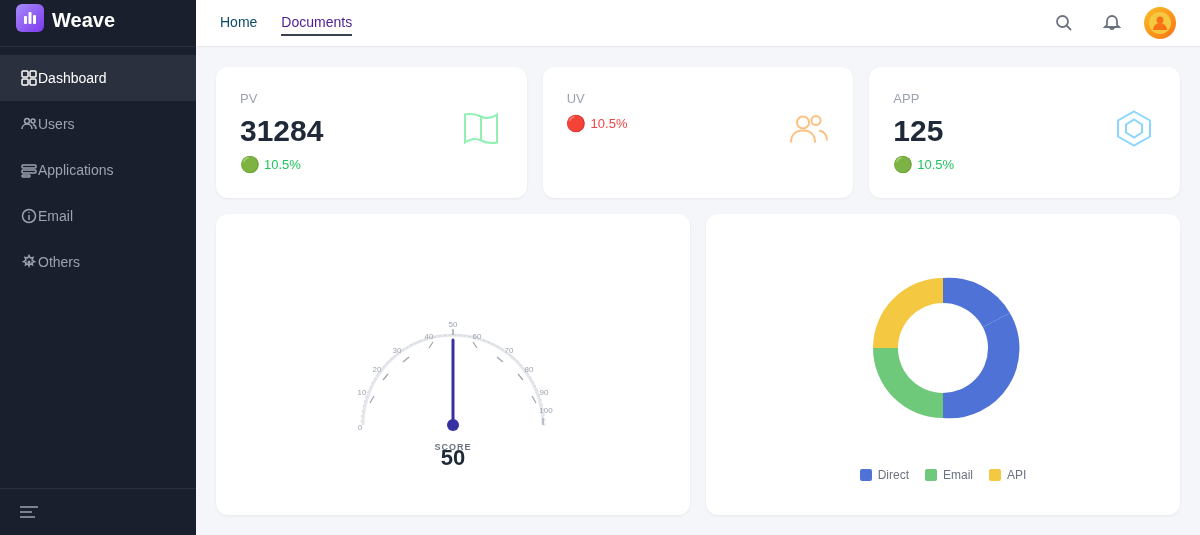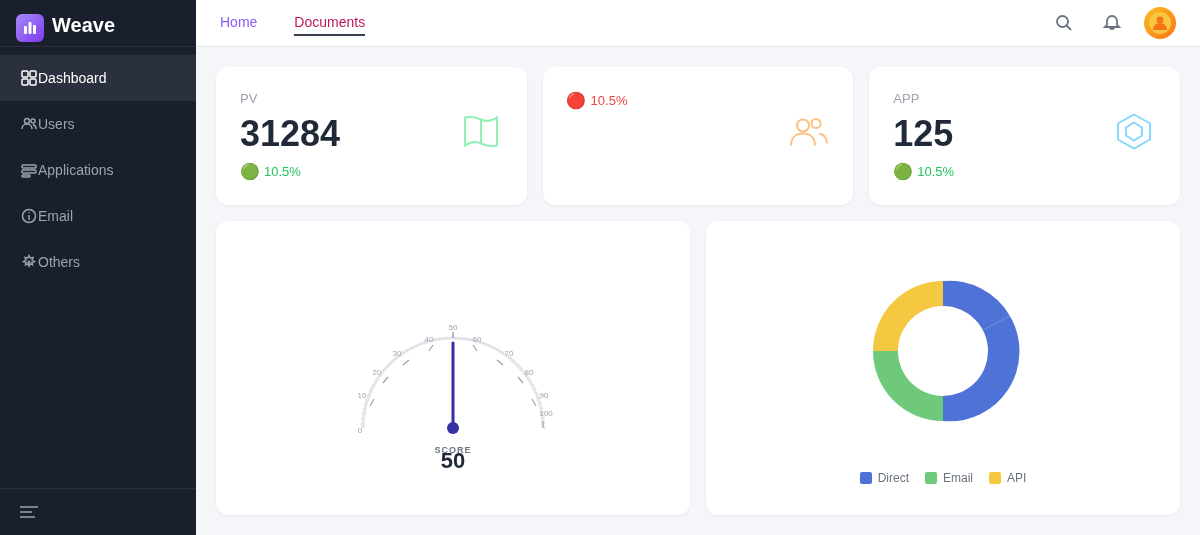--- a/index.html
+++ b/index.html
@@ -10,21 +10,21 @@
       width: 196px;
       background: #1a1f2e;
       color: #fff;
       display: flex;
       flex-direction: column;
       flex-shrink: 0;
       height: 535px;
     }
     .sidebar-logo {
       display: flex;
-      align-items: flex-start;
+      align-items: flex-end;
       gap: 8px;
       padding: 14px 16px;
       font-size: 20px;
       font-weight: 700;
       color: #fff;
       border-bottom: 1px solid rgba(255,255,255,0.08);
       height: 47px;
     }
     .logo-icon {
       width: 28px; height: 28px;
@@ -65,29 +65,28 @@
       align-items: center;
       padding: 0 24px;
       height: 47px;
       border-bottom: 1px solid #e5e7eb;
       gap: 24px;
     }
     .header-nav { display: flex; gap: 24px; flex: 1; }
     .header-link {
       font-size: 14px;
       font-weight: 500;
-      color: #8b5cf6;
+      color: #0c4a6e;
       cursor: pointer;
       padding: 4px 0;
       text-decoration: none;
     }
     .header-link.active {
-      color: #be185d;
+      color: #4c1d95;
       border-bottom: 2px solid #374151;
-      margin-left: 13px;
     }
     .header-actions { display: flex; align-items: center; gap: 16px; }
     .header-icon {
       width: 32px; height: 32px;
       display: flex; align-items: center; justify-content: center;
       cursor: pointer;
       color: #6b7280;
       font-size: 18px;
     }
     .avatar {
@@ -121,21 +120,21 @@
       background: #fff;
       border-radius: 12px;
       padding: 24px;
       display: flex;
       flex-direction: column;
       gap: 8px;
       position: relative;
       box-shadow: 0 1px 3px rgba(0,0,0,0.06);
     }
     .stat-label { font-size: 13px; color: #9ca3af; font-weight: 500; }
-    .stat-value { font-size: 36px; font-weight: 700; color: #1f2937; line-height: 1.1; }
+    .stat-value { font-size: 30px; font-weight: 700; color: #1f2937; line-height: 1.1; }
     .stat-icon {
       position: absolute;
       right: 24px;
       top: 50%;
       transform: translateY(-50%);
       opacity: 0.9;
       font-size: 36px;
     }
     .stat-change {
       display: flex; align-items: center; gap: 4px;
@@ -307,20 +306,21 @@
             <line x1="22" y1="10" x2="22" y2="34"></line>
           </svg>
         </div>
         <div class="stat-change up">
           <span class="change-arrow">🟢</span>
           <span>10.5%</span>
         </div>
       </div>
 
       <div class="stat-card">
+        <span class="stat-label">UV</span>
         <div class="stat-icon">
           <svg width="44" height="44" viewBox="0 0 44 44" fill="none" stroke="#fdba74" stroke-width="2">
             <circle cx="18" cy="16" r="6"></circle>
             <path d="M6 36 C6 28 11 24 18 24 C25 24 30 28 30 36"></path>
             <circle cx="31" cy="14" r="4.5"></circle>
             <path d="M34 24 C39 25 42 28 42 34"></path>
           </svg>
         </div>
         <div class="stat-change down">
           <span class="change-arrow">🔴</span>

